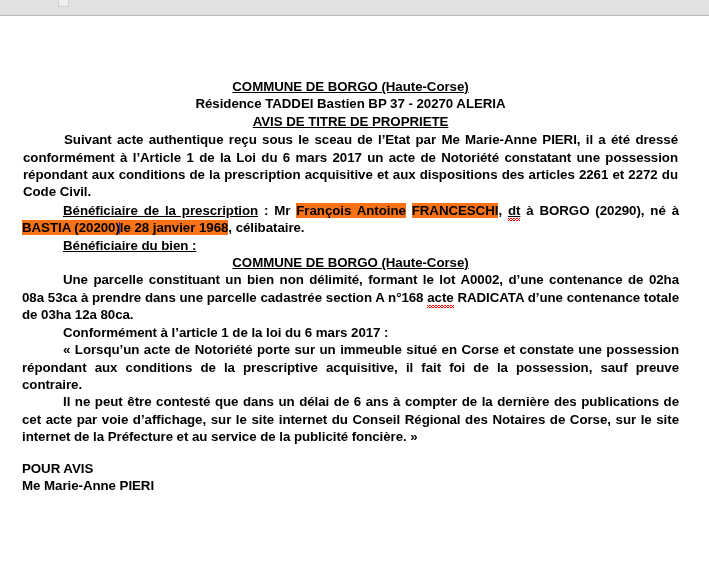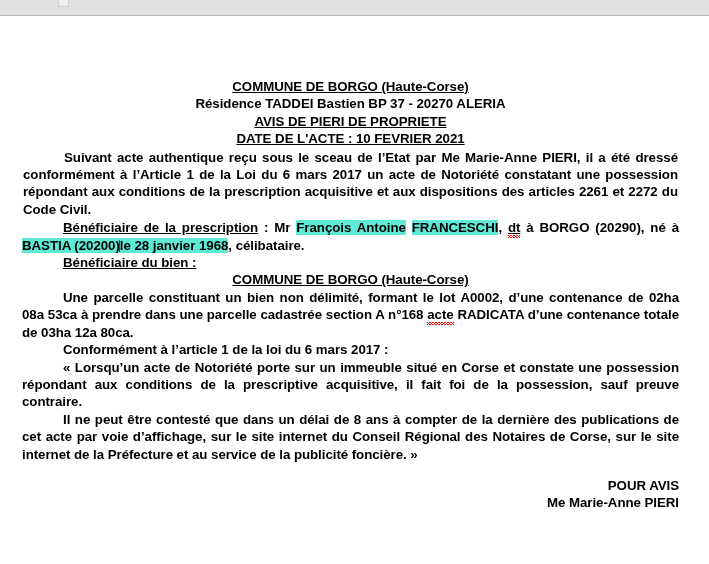--- a/index.html
+++ b/index.html
@@ -50,30 +50,29 @@
     color: #000000;
     line-height: 17.4px;
     text-align: justify;
     letter-spacing: -0.05px;
   }
 
   .ctr {
     text-align: center;
   }
   .rgt {
-    text-align: right;
   }
   .u {
     text-decoration: underline;
   }
   .indent-first {
     text-indent: 41px;
   }
   .hl {
-    background: #5eead4;
+    background: #f97316;
   }
 
   
   .spell {
     position: relative;
     text-decoration: underline;
     text-decoration-color: #000;
   }
   .spell::after {
     content: "";
@@ -130,46 +129,43 @@
   <div class="doc-body">
 
     <div class="ctr">
       <span class="u">COMMUNE DE BORGO (Haute-Corse)</span>
     </div>
 
 
     <div class="ctr">Résidence TADDEI Bastien BP 37 - 20270 ALERIA</div>
 
     <div class="ctr">
-      <span class="u">AVIS DE PIERI DE PROPRIETE</span>
+      <span class="u">AVIS DE TITRE DE PROPRIETE</span>
     </div>
 
-    <div class="ctr">
-      <span class="u">DATE DE L'ACTE : 10 FEVRIER 2021</span>
-    </div>
 
     <p class="indent-first" style="margin:1px">Suivant acte authentique reçu sous le sceau de l’Etat par Me Marie-Anne PIERI, il a été dressé conformément à l’Article 1 de la Loi du 6 mars 2017 un acte de Notoriété constatant une possession répondant aux conditions de la prescription acquisitive et aux dispositions des articles 2261 et 2272 du Code Civil.</p>
 
     <p class="indent-first" style="margin:0"><span class="u">Bénéficiaire de la prescription</span><span> : </span><span>Mr </span><span class="hl">François Antoine</span><span> </span><span class="hl">FRANCESCHI</span><span>, </span><span class="spell">dt</span><span> à BORGO (20290), né à </span><span class="hl">BASTIA (20200)</span><span class="caret"></span><span class="hl">le 28 janvier 1968</span><span>, célibataire.</span></p>
 
     <p class="indent-first" style="margin:0">
       <span class="u">Bénéficiaire du bien :</span>
     </p>
 
     <div class="ctr">
       <span class="u">COMMUNE DE BORGO (Haute-Corse)</span>
     </div>
 
     <p class="indent-first" style="margin:0"><span>Une parcelle constituant un bien non délimité, formant le lot A0002, d’une contenance de 02ha  08a 53ca à prendre dans une parcelle cadastrée section A n°168 </span><span class="spell-nounder">acte</span><span> RADICATA d’une contenance totale de 03ha 12a 80ca.</span></p>
 
     <p class="indent-first" style="margin:0">Conformément à l’article 1 de la loi du 6 mars 2017 :</p>
 
     <p class="indent-first" style="margin:0">« Lorsqu’un acte de Notoriété porte sur un immeuble situé en Corse et constate une possession répondant aux conditions de la prescriptive acquisitive, il fait foi de la possession, sauf preuve contraire.</p>
 
-    <p class="indent-first" style="margin:0">Il ne peut être contesté que dans un délai de 8 ans à compter de la dernière des publications de cet acte par voie d’affichage, sur le site internet du Conseil Régional des Notaires de Corse, sur le site internet de la Préfecture et au service de la publicité foncière. »</p>
+    <p class="indent-first" style="margin:0">Il ne peut être contesté que dans un délai de 6 ans à compter de la dernière des publications de cet acte par voie d’affichage, sur le site internet du Conseil Régional des Notaires de Corse, sur le site internet de la Préfecture et au service de la publicité foncière. »</p>
 
     <div class="sig-block">
       <div class="rgt">POUR AVIS</div>
       <div class="rgt">Me Marie-Anne PIERI</div>
     </div>
 
   </div>
 </div>
 
 </body></html>

